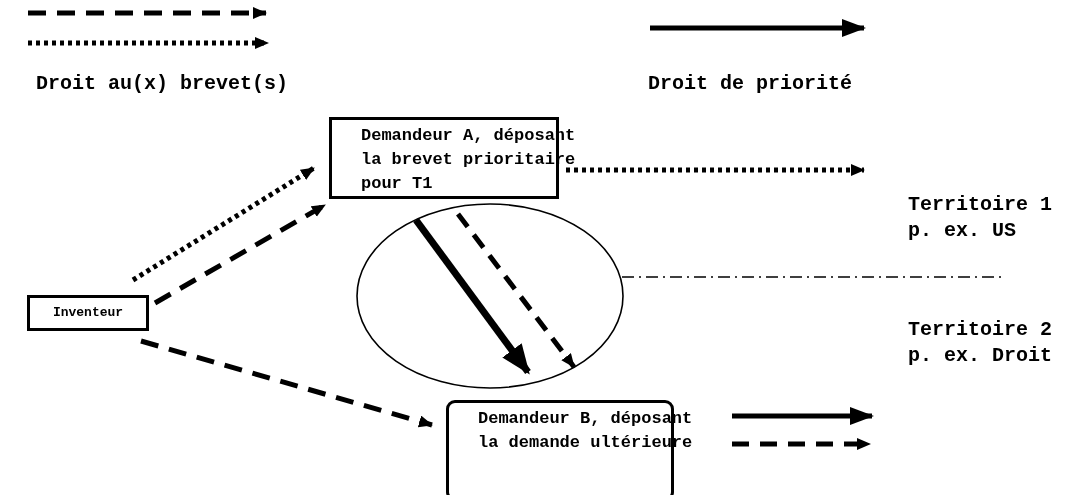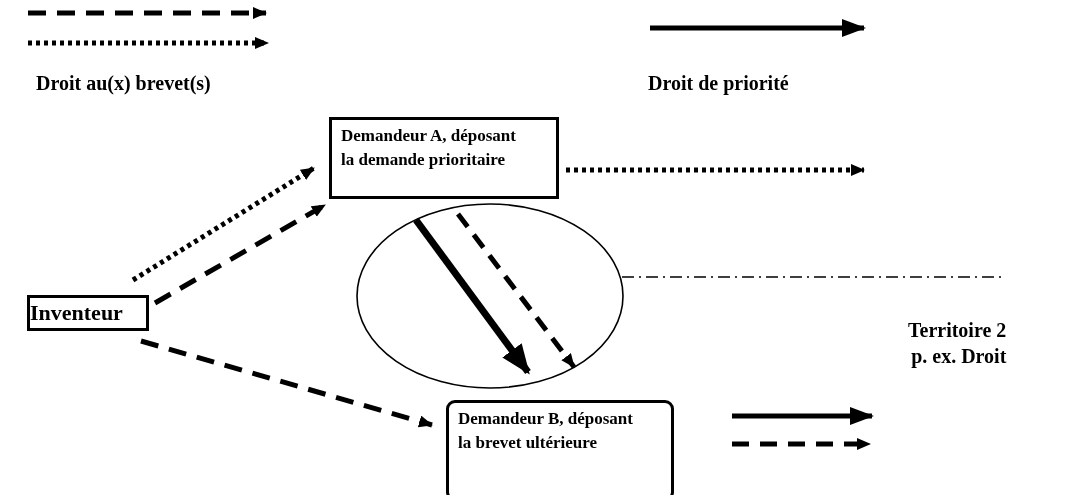--- a/index.html
+++ b/index.html
@@ -5,21 +5,21 @@
   html, body {
     margin: 0;
     padding: 0;
     background: #ffffff;
   }
   .canvas {
     position: relative;
     width: 1080px;
     height: 495px;
     background: #ffffff;
-    font-family: Liberation Serif, serif;
+    font-family: Liberation Mono, monospace;
     color: #000000;
     overflow: hidden;
   }
   .arrows-layer {
     position: absolute;
     left: 0;
     top: 0;
     width: 1080px;
     height: 495px;
   }
@@ -44,25 +44,26 @@
     width: 230px; height: 82px;
     padding: 4px 4px 0 9px;
     font-size: 17px; line-height: 24px;
   }
   .box-b {
     left: 446px; top: 400px;
     width: 228px; height: 101px;
     padding: 4px 16px 0 9px;
     font-size: 17px; line-height: 24px; border-radius: 9px;
   }
-  .box-line { white-space: nowrap; }
+  .box-line { white-space: nowrap; margin-left: 20px; }
   .box-inventor {
     left: 27px; top: 295px;
     width: 122px; height: 36px;
-    font-size: 22px; line-height: 30px;
+    font-size: 13px; line-height: 30px;
+    text-align: center;
   }
   .territory {
     position: absolute;
     font-size: 20px;
     font-weight: 700;
     line-height: 26px;
     white-space: nowrap;
   }
   .territory-1 { left: 908px; top: 192px; }
   .territory-2 { left: 908px; top: 317px; text-align: right; }
@@ -106,30 +107,35 @@
 
     <line x1="732" y1="416" x2="872" y2="416" stroke="#000000" stroke-width="5" marker-end="url(#headBig)"></line>
     <line x1="732" y1="444" x2="870" y2="444" stroke="#000000" stroke-width="5" stroke-dasharray="17 11" marker-end="url(#headSmall)"></line>
   </svg>
 
   <div class="legend-label legend-left">Droit au(x) brevet(s)</div>
   <div class="legend-label legend-right">Droit de priorité</div>
 
   <div class="node-box box-a">
     <div class="box-line">Demandeur A, déposant</div>
-    <div class="box-line">la demande prioritaire</div>
+    <div class="box-line">la brevet prioritaire</div>
+    <div class="box-line">pour T1</div>
   </div>
 
   <div class="node-box box-b">
     <div class="box-line">Demandeur B, déposant</div>
-    <div class="box-line">la brevet ultérieure</div>
+    <div class="box-line">la demande ultérieure</div>
   </div>
 
   <div class="node-box box-inventor">
     <span>Inventeur</span>
   </div>
 
+  <div class="territory territory-1">
+    <div>Territoire 1</div>
+    <div>p. ex. US</div>
+  </div>
   <div class="territory territory-2">
     <div>Territoire 2</div>
     <div>p. ex. Droit</div>
   </div>
 
 </div>
 
 </body></html>

